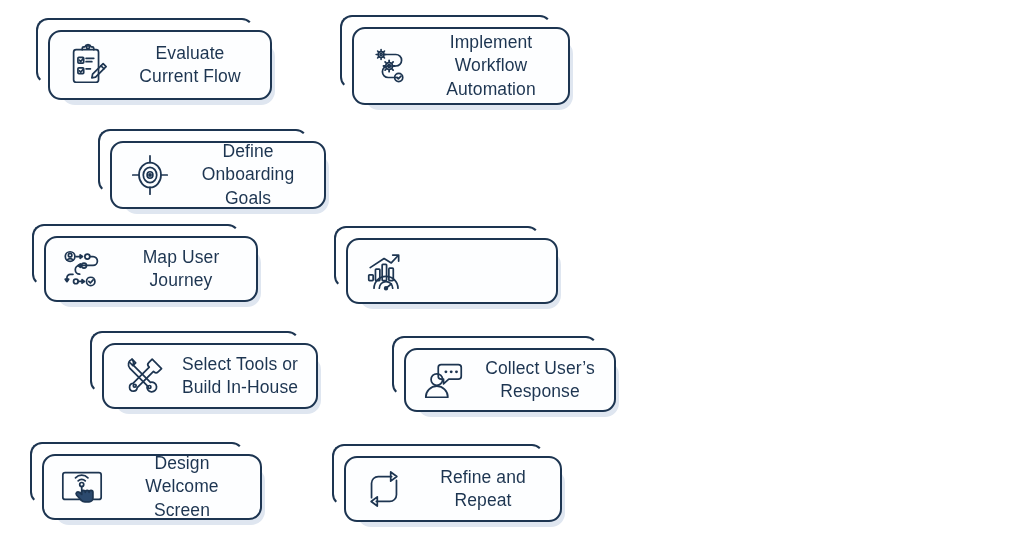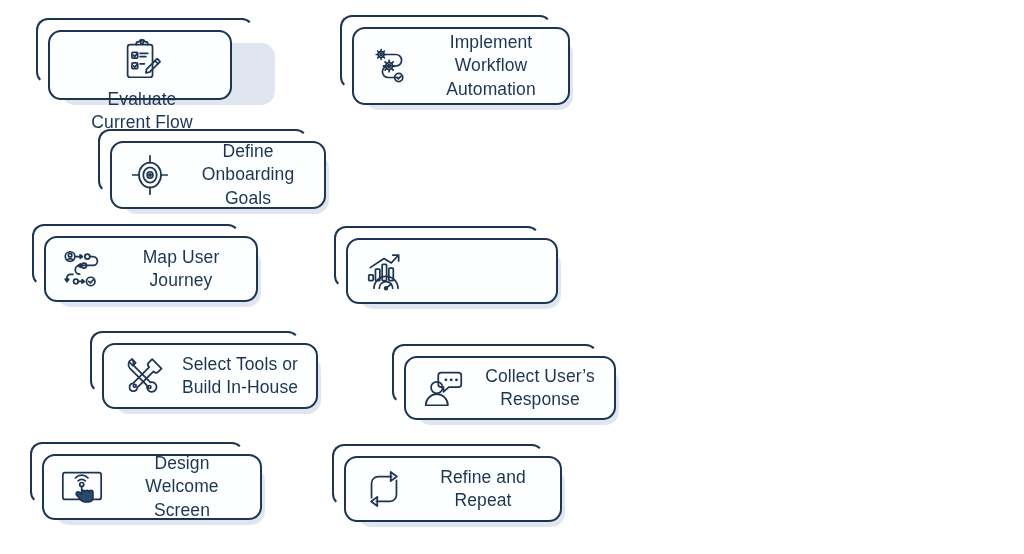--- a/index.html
+++ b/index.html
@@ -85,21 +85,21 @@
     padding: 0 6px;
   }
 </style>
 </head>
 <body>
 
 <div id="canvas">
     <div class="card-wrap" style="left: 48px; top: 30px; width: 224px; height: 70px;">
       <div class="frame" style="width: 218px; height: 66px;"></div>
       <div class="shade" style="width: 214px; height: 62px;"></div>
-      <div class="card" style="width: 184px; height: 70px; flex-direction: column;">
+      <div class="card" style="width: 224px; height: 70px;">
         <div class="icon-slot">
     <svg viewBox="0 0 48 48" width="46" height="46" fill="none" stroke="#1d3551" stroke-width="1.8" stroke-linecap="round" stroke-linejoin="round">
       <rect x="9" y="8" width="26" height="34" rx="2.6"></rect>
       <path d="M18 8V6.6a1.6 1.6 0 0 1 1.6-1.6h1.2a3.4 3.4 0 0 1 6.4 0h1.2A1.6 1.6 0 0 1 30 6.6V8"></path>
       <circle cx="24" cy="5.4" r="1.5"></circle>
       <rect x="13.5" y="16" width="6" height="6" rx="1"></rect>
       <path d="M15 19l1.4 1.4 2.6-3"></path>
       <path d="M22 17h8M22 20.5h6"></path>
       <rect x="13.5" y="27" width="6" height="6" rx="1"></rect>
       <path d="M15 30l1.4 1.4 2.6-3"></path>
@@ -214,21 +214,21 @@
       <path d="M13.6 6.5l3.8 3.8-2.9 2.9-3.8-3.8"></path>
       <circle cx="31.8" cy="35.4" r="1.5"></circle>
       <path d="M34.6 6.4l-3.6 3.6a3 3 0 0 0 0 4.2l.6.6-17 17a4 4 0 1 0 4.4 4.4l17-17 .6.6a3 3 0 0 0 4.2 0l3.6-3.6z"></path>
       <circle cx="16.4" cy="34.2" r="1.5"></circle>
     </svg>
         </div>
         <div class="card-label">Select Tools or
 Build In-House</div>
       </div>
     </div>
-    <div class="card-wrap" style="left: 404px; top: 348px; width: 212px; height: 64px; margin-top: 8px;">
+    <div class="card-wrap" style="left: 404px; top: 348px; width: 212px; height: 64px;">
       <div class="frame" style="width: 206px; height: 60px;"></div>
       <div class="shade" style="width: 202px; height: 56px;"></div>
       <div class="card" style="width: 212px; height: 64px;">
         <div class="icon-slot">
     <svg viewBox="0 0 48 48" width="46" height="46" fill="none" stroke="#1d3551" stroke-width="1.8" stroke-linecap="round" stroke-linejoin="round">
       <path d="M21 8h18a3 3 0 0 1 3 3v9a3 3 0 0 1-3 3H29l-5.5 5v-5H21a3 3 0 0 1-3-3v-9a3 3 0 0 1 3-3z"></path>
       <circle cx="26" cy="15.5" r="1.5" fill="#1d3551" stroke="none"></circle>
       <circle cx="31.5" cy="15.5" r="1.5" fill="#1d3551" stroke="none"></circle>
       <circle cx="37" cy="15.5" r="1.5" fill="#1d3551" stroke="none"></circle>
       <circle cx="16.5" cy="23.5" r="6"></circle>

